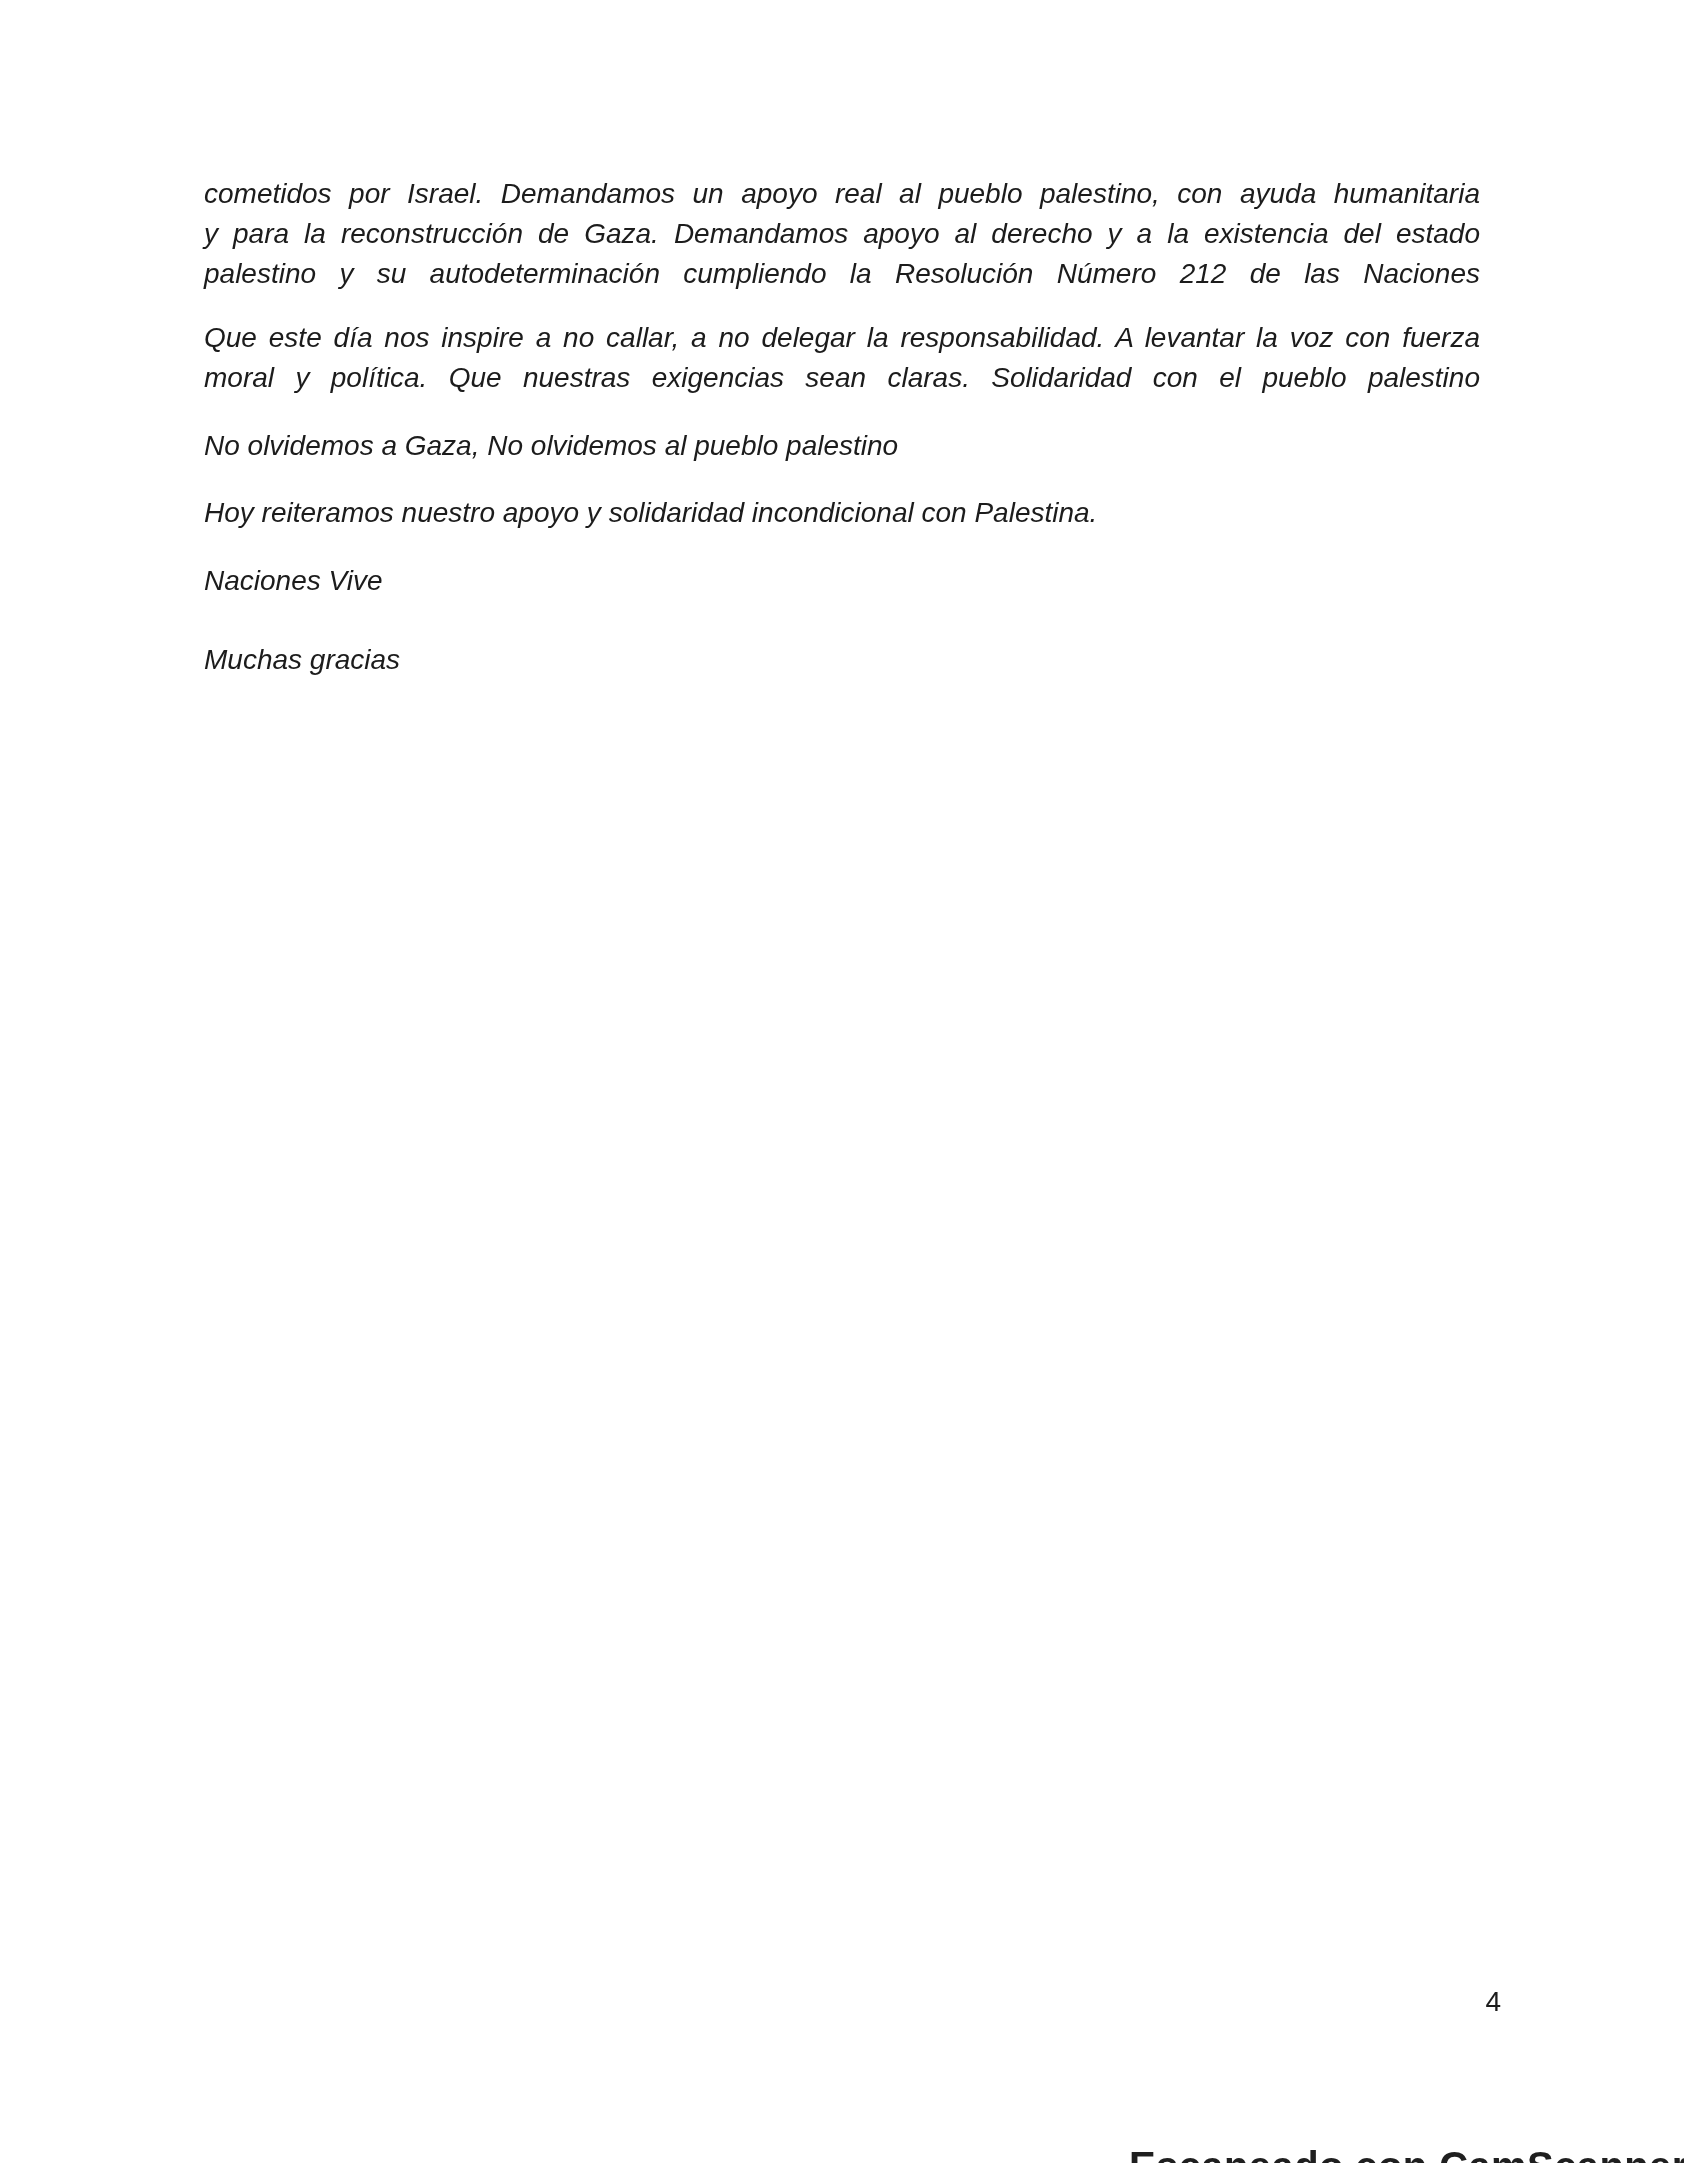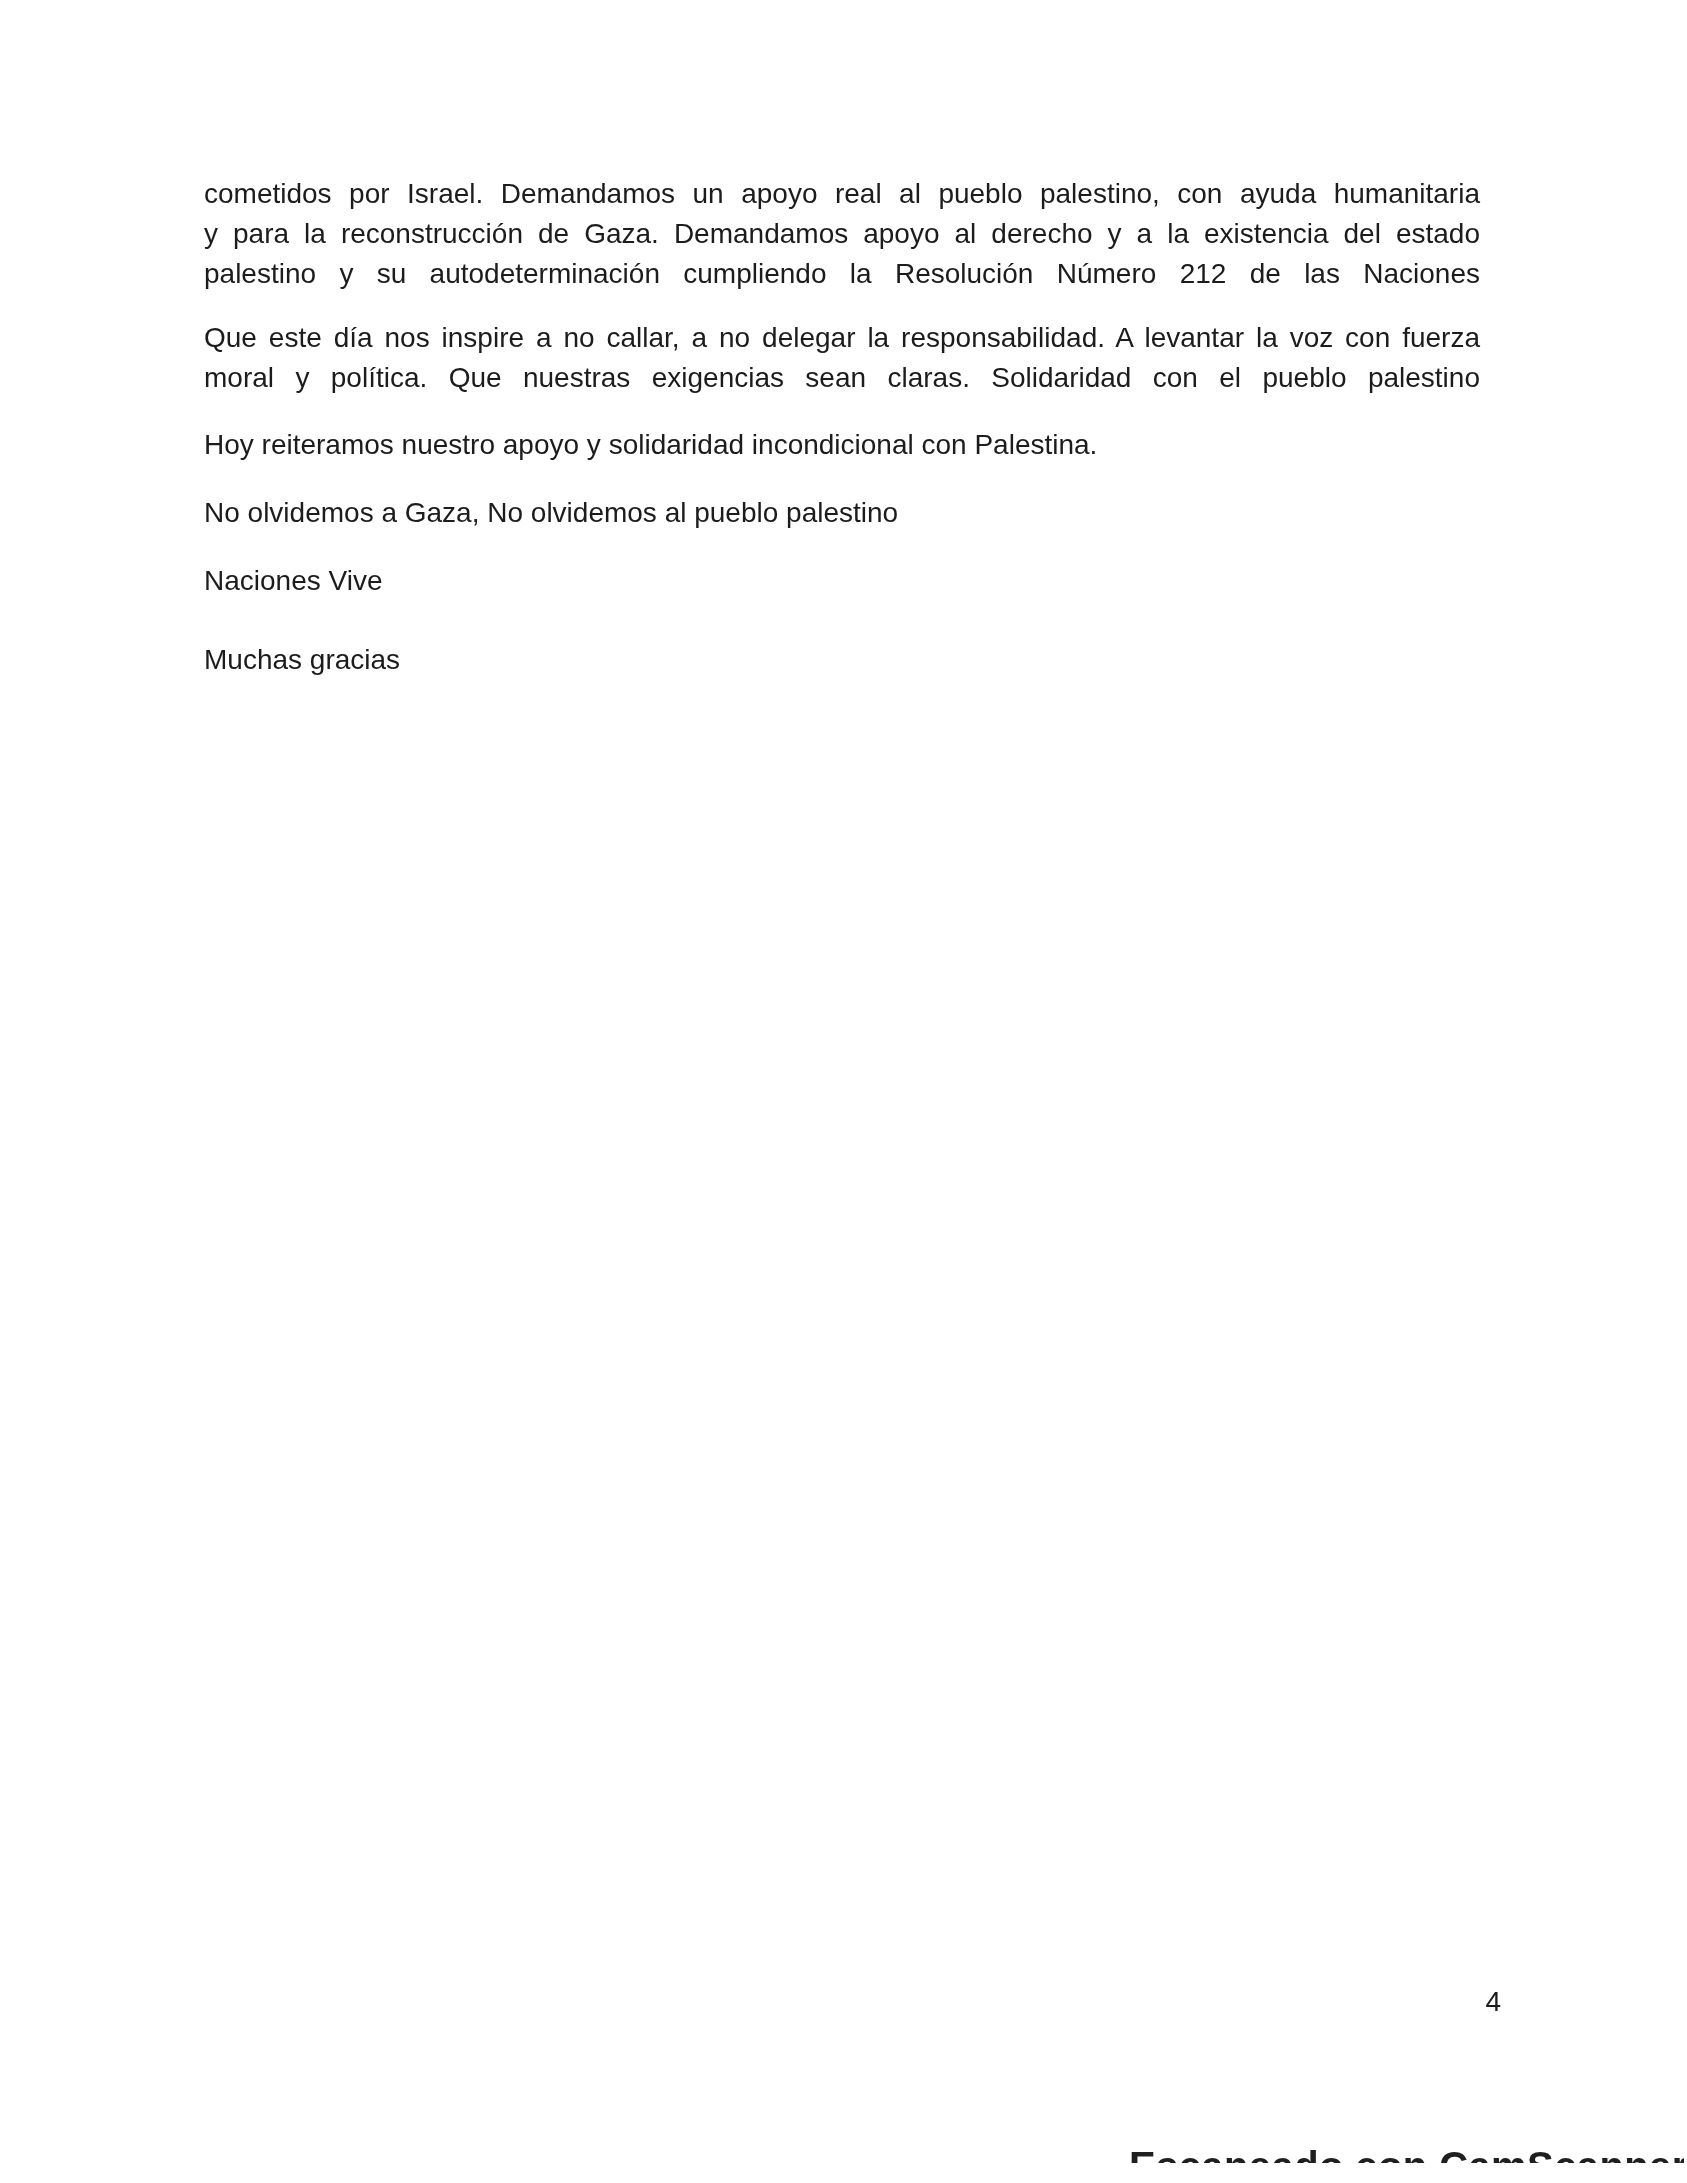--- a/index.html
+++ b/index.html
@@ -18,21 +18,21 @@
   .body-text {
     position: absolute;
     left: 204px;
     top: 174px;
     width: 1276px;
     font-size: 28px;
     line-height: 40px;
     color: #1c1c1c;
     letter-spacing: 0;
   }
-  .para { margin: 0; }
+  .para { margin: 0; font-style: italic; }
   .line { white-space: normal; }
   .line.just {
     text-align: justify;
     text-align-last: justify;
   }
   
   [data-name="paragraph-2"]            { margin-top: 24px; }
   [data-name="line-no-olvidemos"]      { margin-top: 28px; }
   [data-name="line-hoy-reiteramos"]    { margin-top: 27px; }
   [data-name="line-la-lucha"]          { margin-top: 27px; }
@@ -75,25 +75,25 @@
   <div class="body-text" data-name="document-body">
       <div class="para" data-name="paragraph-1">
         <div class="line just" data-name="text-line">cometidos por Israel. Demandamos un apoyo real al pueblo palestino, con ayuda humanitaria</div>
         <div class="line just" data-name="text-line">y para la reconstrucción de Gaza. Demandamos apoyo al derecho y a la existencia del estado</div>
         <div class="line just" data-name="text-line">palestino y su autodeterminación cumpliendo la Resolución Número 212 de las Naciones</div>
       </div>
       <div class="para" data-name="paragraph-2">
         <div class="line just" data-name="text-line">Que este día nos inspire a no callar, a no delegar la responsabilidad. A levantar la voz con fuerza</div>
         <div class="line just" data-name="text-line">moral y política. Que nuestras exigencias sean claras. Solidaridad con el pueblo palestino</div>
       </div>
+      <div class="para" data-name="line-no-olvidemos">
+        <div class="line" data-name="text-line">No olvidemos a Gaza, No olvidemos al pueblo palestino</div>
+      </div>
       <div class="para" data-name="line-hoy-reiteramos">
         <div class="line" data-name="text-line">Hoy reiteramos nuestro apoyo y solidaridad incondicional con Palestina.</div>
-      </div>
-      <div class="para" data-name="line-no-olvidemos">
-        <div class="line" data-name="text-line">No olvidemos a Gaza, No olvidemos al pueblo palestino</div>
       </div>
       <div class="para" data-name="line-palestina-vive">
         <div class="line" data-name="text-line">Naciones Vive</div>
       </div>
       <div class="para" data-name="line-muchas-gracias">
         <div class="line" data-name="text-line">Muchas gracias</div>
       </div>
     </div>
 
   <div class="page-number" data-name="page-number">4</div>

